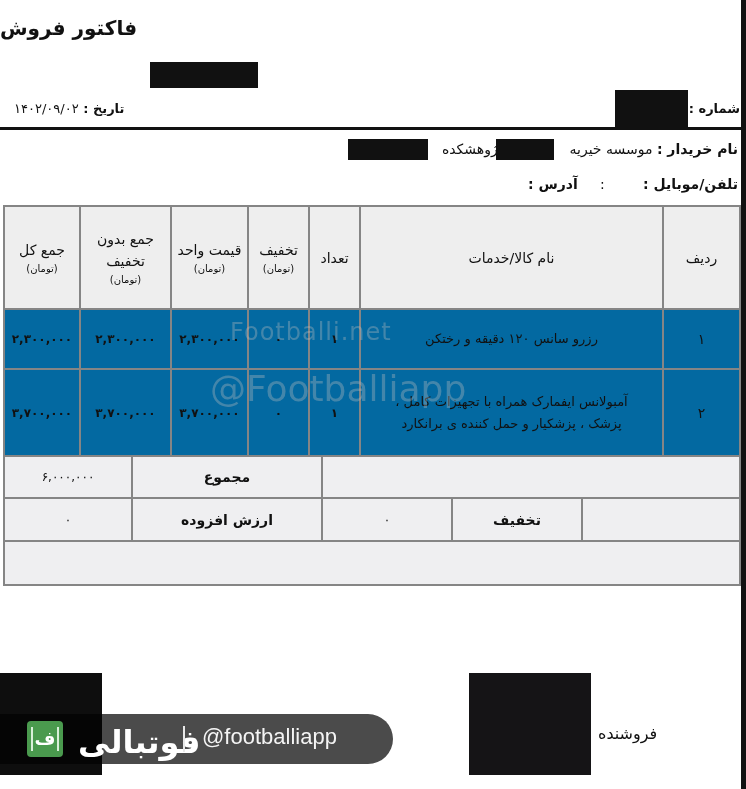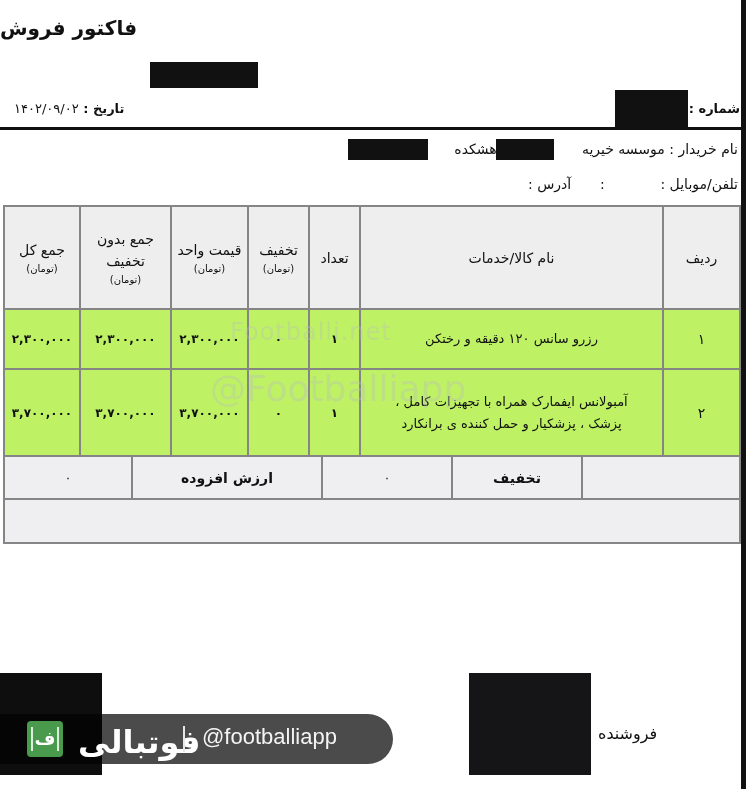--- a/index.html
+++ b/index.html
@@ -8,28 +8,28 @@
     background:#ffffff; font-family:"DejaVu Sans", sans-serif; color:#111;
   }
   .abs { position:absolute; }
   .title { left:0; width:746px; top:16px; text-align:left; font-size:20px; font-weight:bold; direction:rtl; }
   .subtitle-row { top:60px; left:0; width:746px; height:30px; }
   .subtitle { position:absolute; right:210px; top:0; font-size:19px; direction:rtl; white-space:nowrap; }
   .redact { position:absolute; background:#111; }
   .meta { font-size:13px; font-weight:bold; direction:rtl; white-space:nowrap; }
   .hr { left:0; width:741px; top:127px; height:3px; background:#111; }
   .rightbar { left:741px; top:0; width:5px; height:789px; background:#111; }
-  .label-b { font-weight:normal; }
+  .label-b { font-weight:bold; }
   .buyer { font-size:14px; direction:rtl; white-space:nowrap; }
 
   .tbl { border-collapse:collapse; position:absolute; left:3px; table-layout:fixed; direction:ltr; }
   .tbl td { border:2px solid #858585; text-align:center; vertical-align:middle; padding:0; }
   .hdr td { background:#eeeeee; font-size:14px; line-height:22px; direction:rtl; }
   .hdr .unit { font-size:10px; display:block; line-height:16px; }
-  .row td { background:#bef264; font-size:12px; font-weight:bold; letter-spacing:0.5px; }
+  .row td { background:#0369a1; font-size:12px; font-weight:bold; letter-spacing:0.5px; }
   .row td.desc { font-weight:normal; font-size:13px; direction:rtl; line-height:22px; letter-spacing:0; }
   .row td.idx { font-weight:normal; font-size:14px; }
   .sum td { background:#efeff1; font-size:12px; }
   .sum td.lbl { font-size:14px; font-weight:bold; direction:rtl; }
   .sum td.val { font-size:12px; direction:rtl; }
 
   .watermark1 { left:230px; top:318px; font-size:24px; color:rgba(190,190,190,0.35); letter-spacing:1px; }
   .watermark2 { left:210px; top:368px; font-size:36px; color:rgba(190,190,190,0.35); }
 
   .footer-black-left { left:0; top:673px; width:102px; height:102px; background:#0e0e0e; }
@@ -140,20 +140,25 @@
 
 <table class="tbl sum" style="top:455px; width:736px;">
   <colgroup>
     <col style="width:128px">
       <col style="width:190px">
       <col style="width:130px">
       <col style="width:130px">
       <col style="width:158px">
   </colgroup>
   <tbody>
+      <tr style="height:42px;">
+    <td class="val">۶,۰۰۰,۰۰۰</td>
+    <td class="lbl">مجموع</td>
+    <td colspan="3"></td>
+  </tr>
   <tr style="height:43px;">
     <td class="val">۰</td>
     <td class="lbl">ارزش افزوده</td>
     <td class="val">۰</td>
     <td class="lbl">تخفیف</td>
     <td></td>
   </tr>
   <tr style="height:44px;">
     <td colspan="5"></td>
   </tr>

